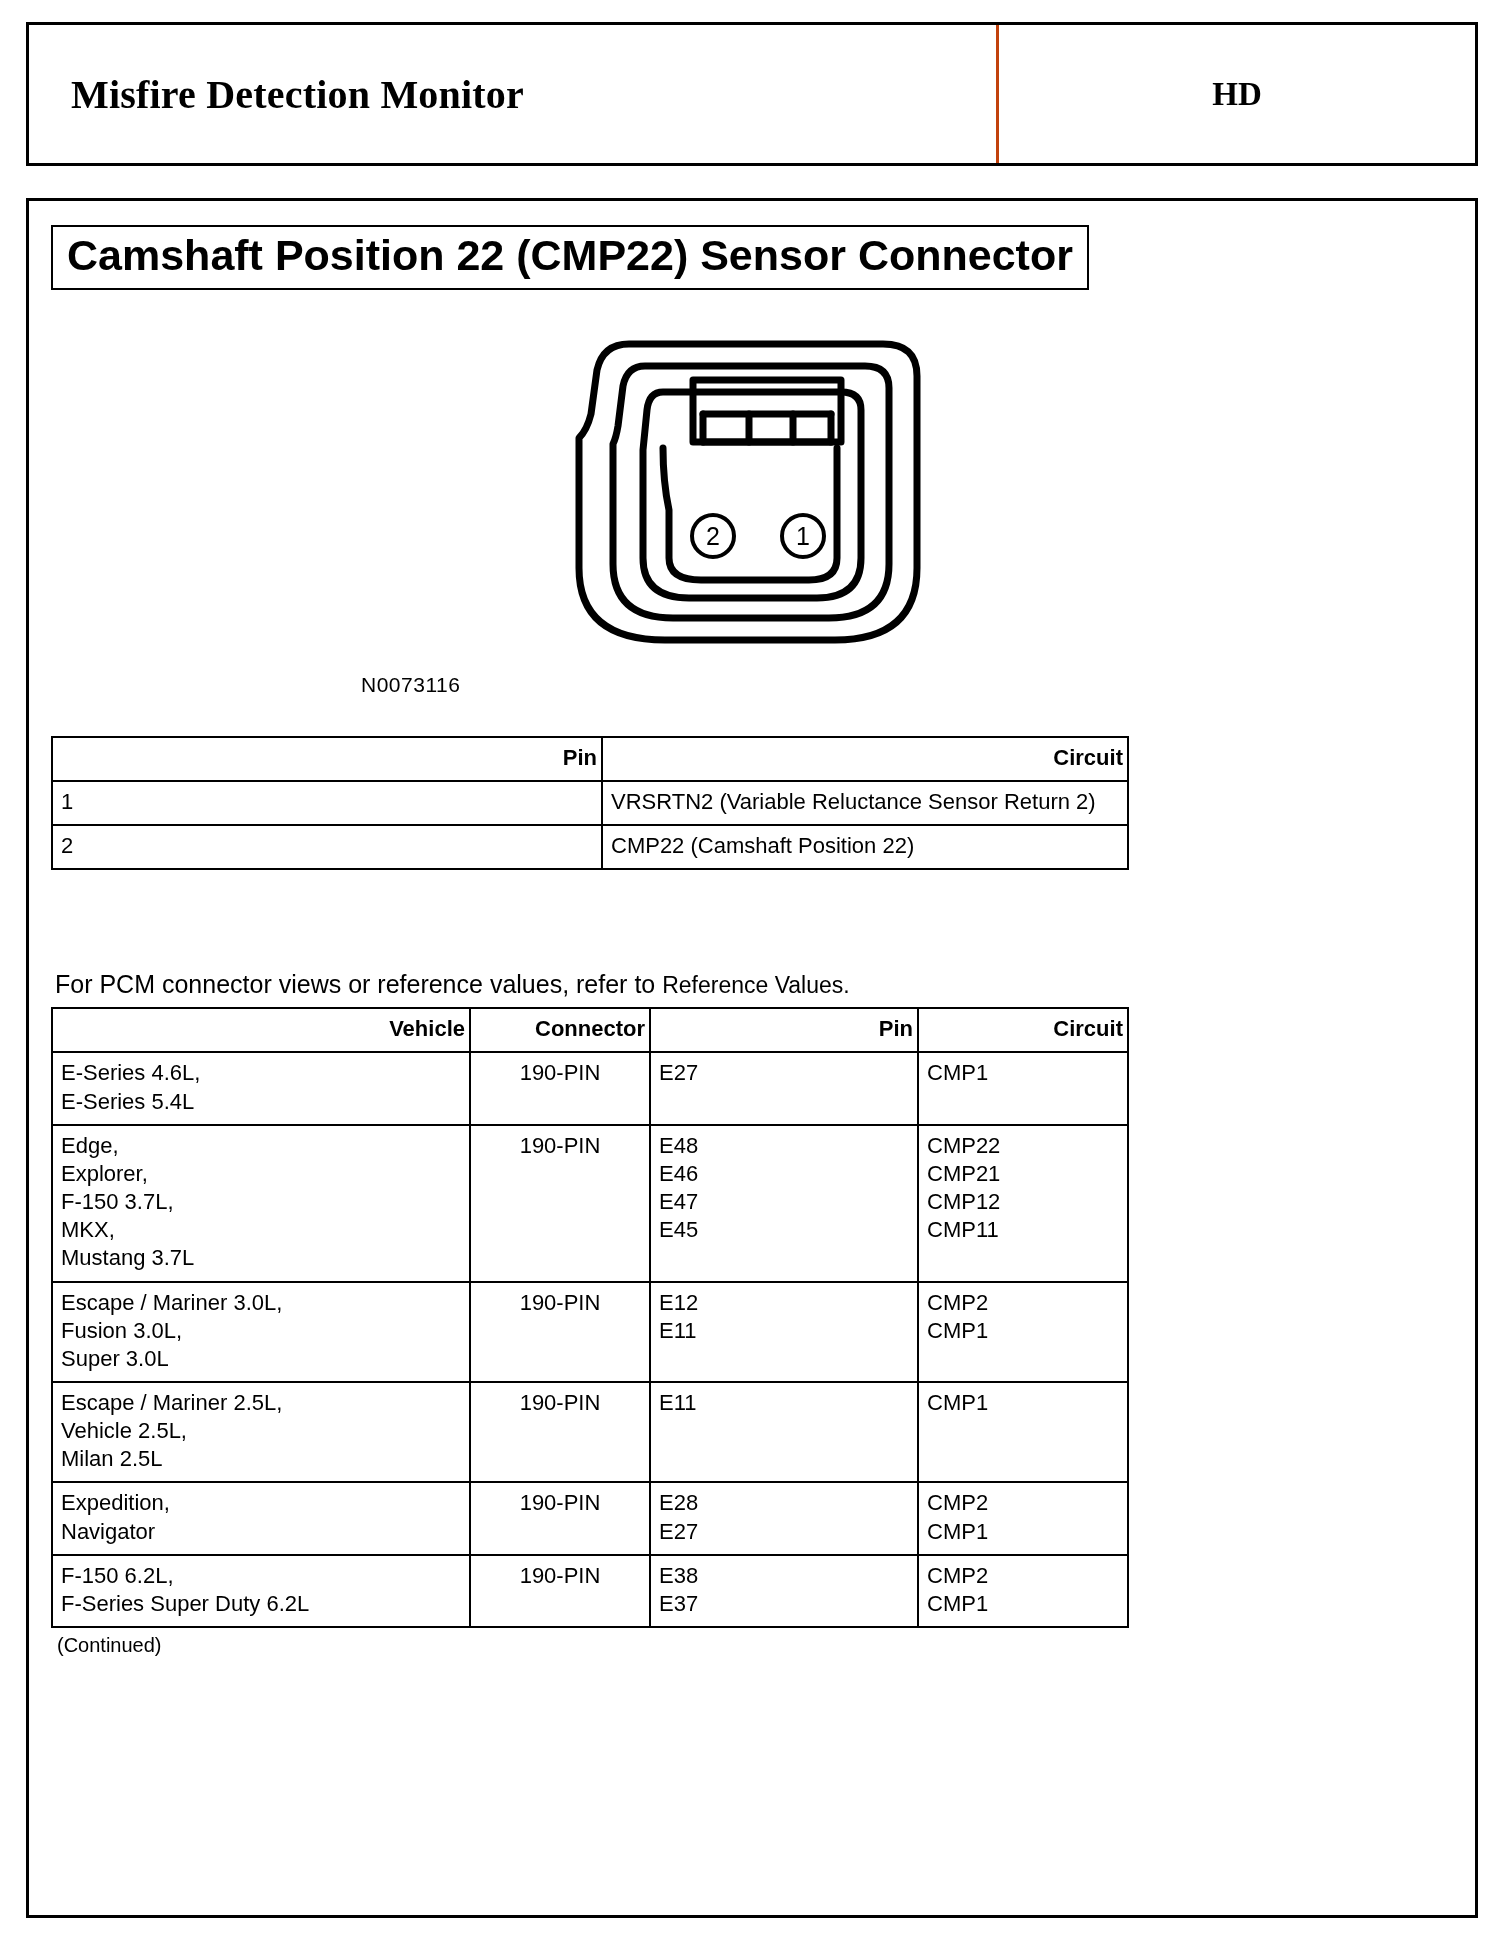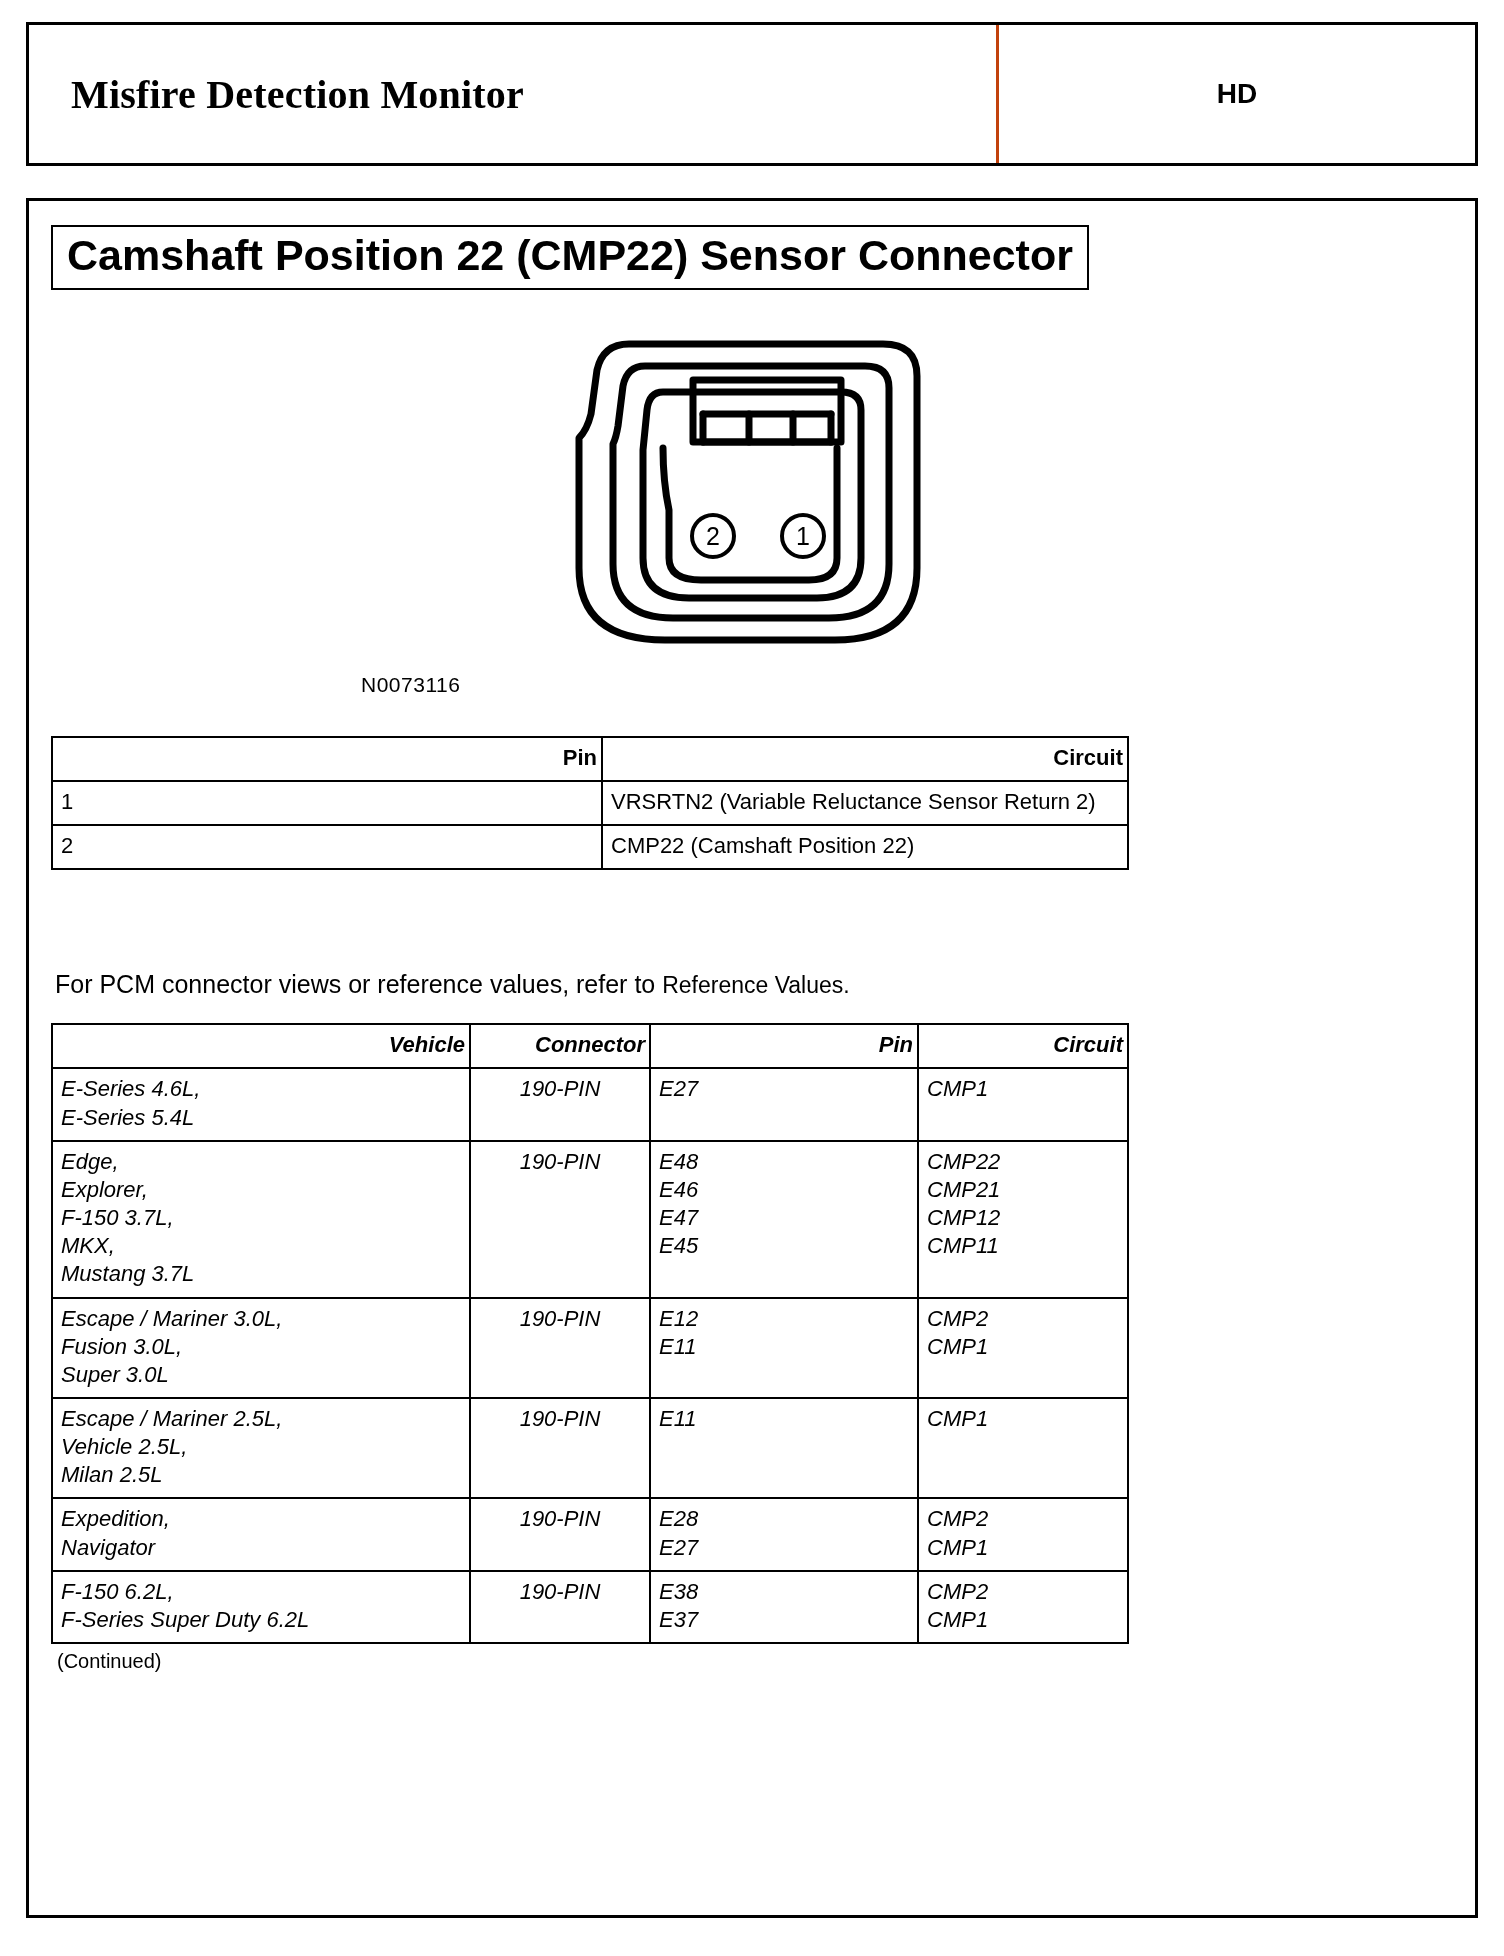--- a/index.html
+++ b/index.html
@@ -36,23 +36,23 @@
     font-size: 40px;
     letter-spacing: 0.2px;
   }
   .page-header .code-cell {
     flex: 1 1 auto;
     display: flex;
     align-items: center;
     justify-content: center;
   }
   .page-header .code-cell .c {
-    font-family: Liberation Sans, sans-serif;
+    font-family: Liberation Serif, serif;
     font-weight: bold;
-    font-size: 28px;
+    font-size: 33px;
   }
 
   
   .page-body {
     margin: 32px 26px 0 26px;
     border: 3px solid #000;
     height: 1720px;
     padding: 24px 32px 0 22px;
     position: relative;
   }
@@ -109,21 +109,21 @@
     padding: 6px 8px 8px 8px;
     line-height: 1.28;
   }
   td.ctr { text-align: center; }
 
   
   .pin-table { margin-top: 18px; }
   .pin-table td { height: 38px; padding-top: 5px; padding-bottom: 5px; }
 
   
-  .pcm-table { margin-top: 24px; font-style: italic; }
+  .pcm-table { margin-top: 8px; }
   .pcm-table td { padding-top: 8px; }
 
   .intro-line {
     font-size: 25px;
     margin: 28px 0 0 4px;
     font-family: "Liberation Sans", sans-serif;
   }
   .intro-line .ref {
     font-size: 23px;
   }

